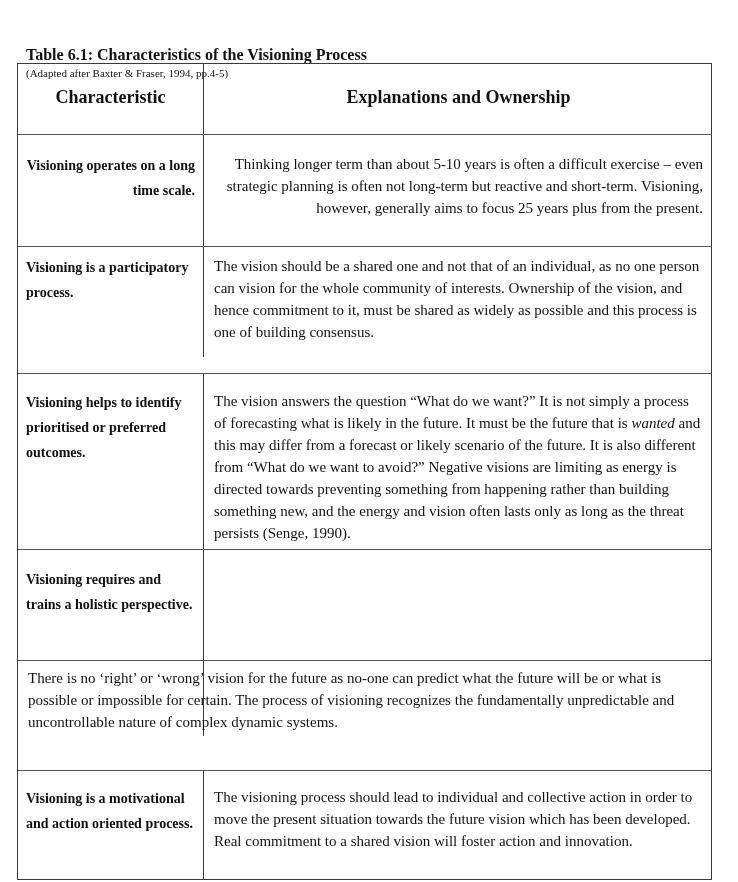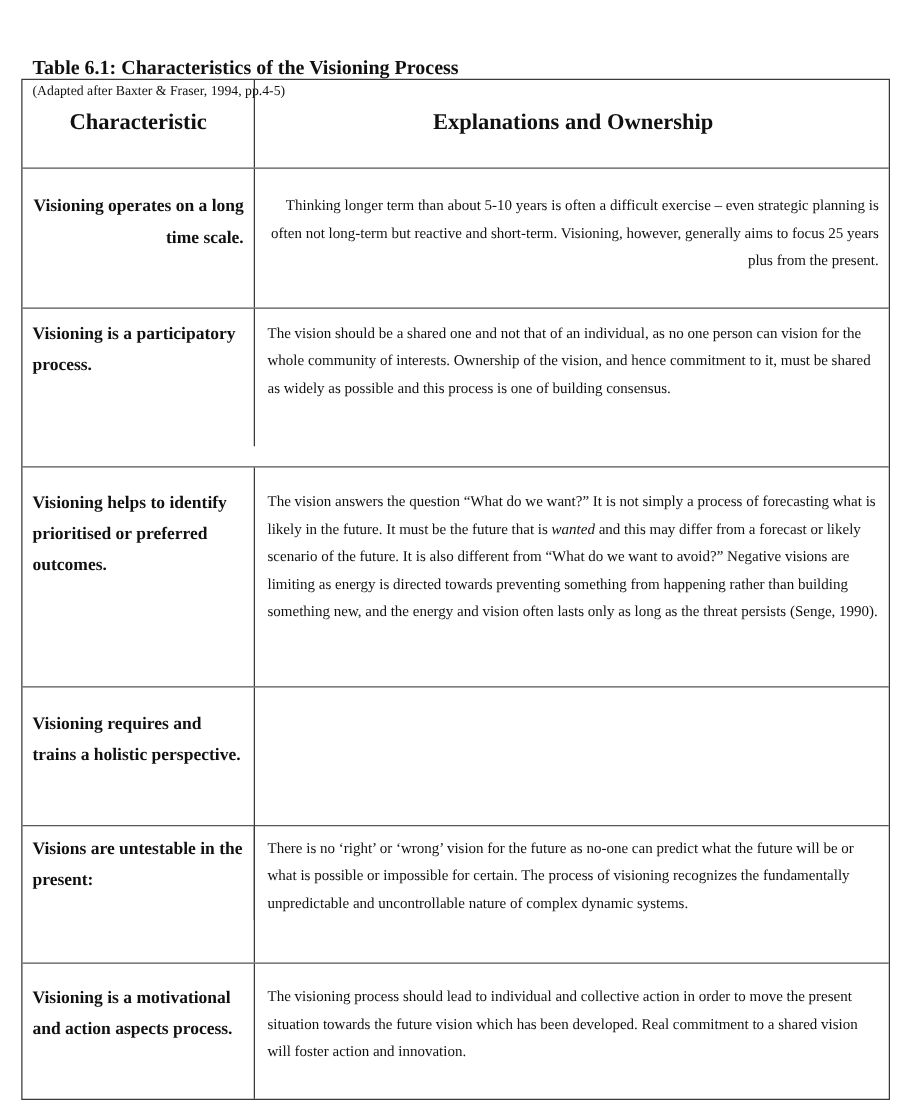--- a/index.html
+++ b/index.html
@@ -19,21 +19,21 @@
   .cell-left {
     width: 186px; flex: 0 0 186px; border-right: 1.5px solid #3a3a3a;
     box-sizing: border-box; padding: 0 8px;
   }
   .cell-right { flex: 1; box-sizing: border-box; padding: 0 8px 0 10px; }
   .head .cell-left, .head .cell-right {
     display: flex; align-items: center; justify-content: center;
     font-weight: bold; font-size: 18px; height: 70px; padding-bottom: 4px;
   }
   .label { font-weight: bold; font-size: 14px; line-height: 25px; }
-  .text { font-size: 12px; line-height: 22px; }
+  .text { font-size: 15px; line-height: 22px; }
   .r1 { height: 111px; text-align: right; } .r1 .label, .r1 .text { padding-top: 18px; }
   .r2 { height: 110px; } .r2 .label, .r2 .text { padding-top: 8px; }
   .r3 { height: 175px; margin-top: 16px; } .r3 .label, .r3 .text { padding-top: 16px; }
   .r4 { height: 110px; flex-direction: column; } .r4 .label, .r4 .text { padding-top: 17px; }
   .r5 { height: 109px; } .r5 .label, .r5 .text { padding-top: 6px; }
   .r6 { height: 108px; } .r6 .label, .r6 .text { padding-top: 15px; }
   .text i { }
 </style>
 </head>
 <body>
@@ -76,29 +76,26 @@
       </div>
   </div>
 
   <div class="row r4">
     <div class="cell-left">
         <div class="label">Visioning requires and trains a holistic perspective.</div>
       </div>
   </div>
 
   <div class="row r5">
-    <div class="cell-left">
-        <div class="label">Visions are untestable in the present:</div>
-      </div>
     <div class="cell-right">
         <div class="text">There is no ‘right’ or ‘wrong’ vision for the future as no-one can predict what the future will be or what is possible or impossible for certain.  The process of visioning recognizes the fundamentally unpredictable and uncontrollable nature of complex dynamic systems.</div>
       </div>
   </div>
 
   <div class="row r6">
     <div class="cell-left">
-        <div class="label">Visioning is a motivational and action aspects process.</div>
+        <div class="label">Visioning is a motivational and action oriented process.</div>
       </div>
     <div class="cell-right">
         <div class="text">The visioning process should lead to individual and collective action in order to move the present situation towards the future vision which has been developed.  Real commitment to a shared vision will foster action and innovation.</div>
       </div>
   </div>
 </div>
 
 </body></html>

